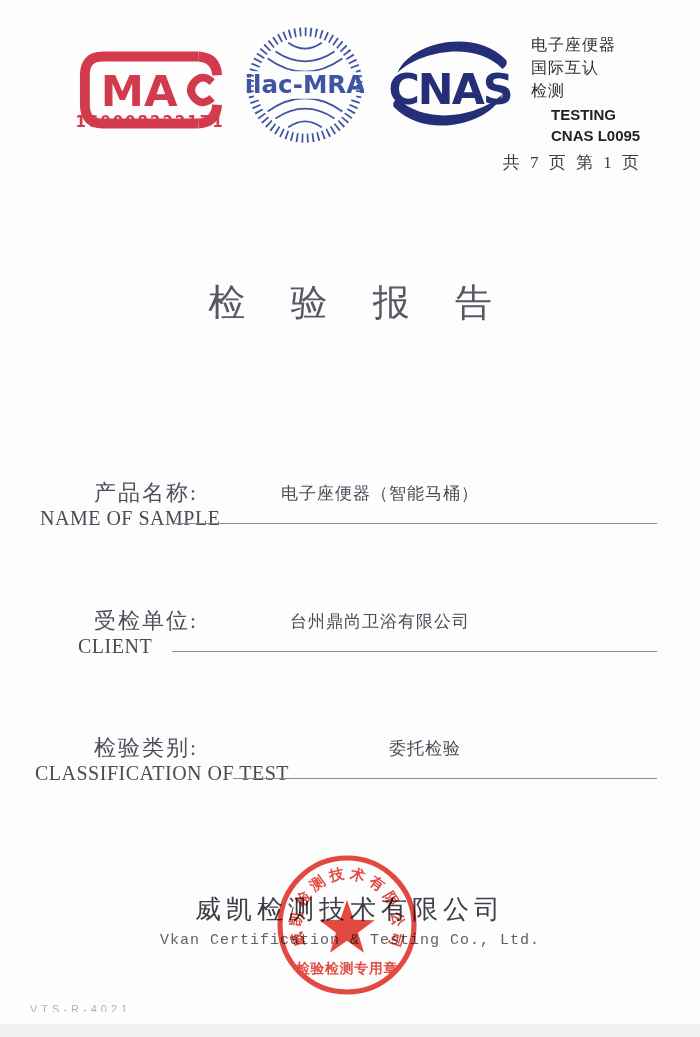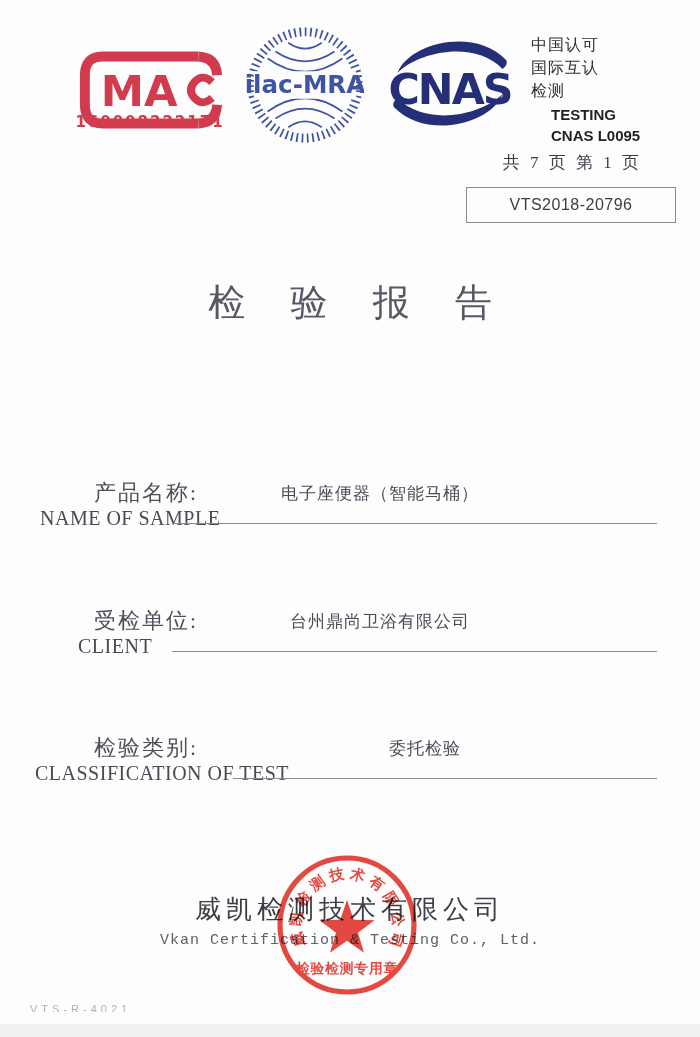--- a/index.html
+++ b/index.html
@@ -121,32 +121,29 @@
     <text x="60" y="68" text-anchor="middle" font-family="'DejaVu Sans','Liberation Sans',sans-serif" font-size="25" font-weight="700" fill="#4054a4" letter-spacing="0">ilac-MRA</text>
   </svg>
 
   <svg class="cnas" viewBox="0 0 140 105">
     <path d="M16,41 C28,10 95,-6 127,27 C130,30 128,34 124,37 C96,8 40,18 16,41 Z" fill="#242f78"></path>
     <path d="M124,63 C112,94 45,110 13,77 C10,74 12,70 16,67 C44,96 100,86 124,63 Z" fill="#242f78"></path>
     <text x="70" y="73" text-anchor="middle" font-family="'DejaVu Sans','Liberation Sans',sans-serif" font-size="44" font-weight="800" fill="#242f78" letter-spacing="-2">CNAS</text>
   </svg>
 
   <div class="accred">
-    <div class="zh">中国认可</div>
+    <div class="zh">电子座便器</div>
     <div class="zh">国际互认</div>
     <div class="zh">检测</div>
     <div class="en first">TESTING</div>
     <div class="en">CNAS L0095</div>
   </div>
 
   <div class="page-count">共 7 页 第 1 页</div>
 
-  <div class="report-box">
-    <span>VTS2018-20796</span>
-  </div>
 
   <div class="title-zh">检 验 报 告</div>
 
   <div class="field" id="field-0">
     <div class="lzh">产品名称:</div>
     <div class="len">NAME OF SAMPLE</div>
     <div class="value">电子座便器（智能马桶）</div>
     <div class="line"></div>
   </div>
 

